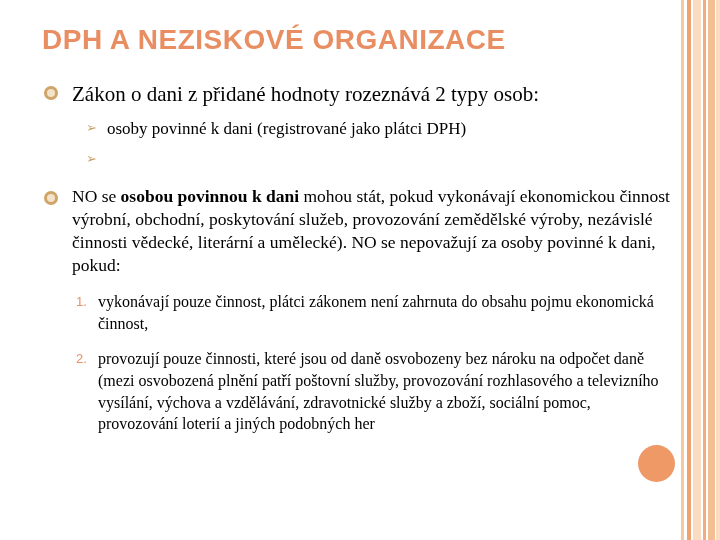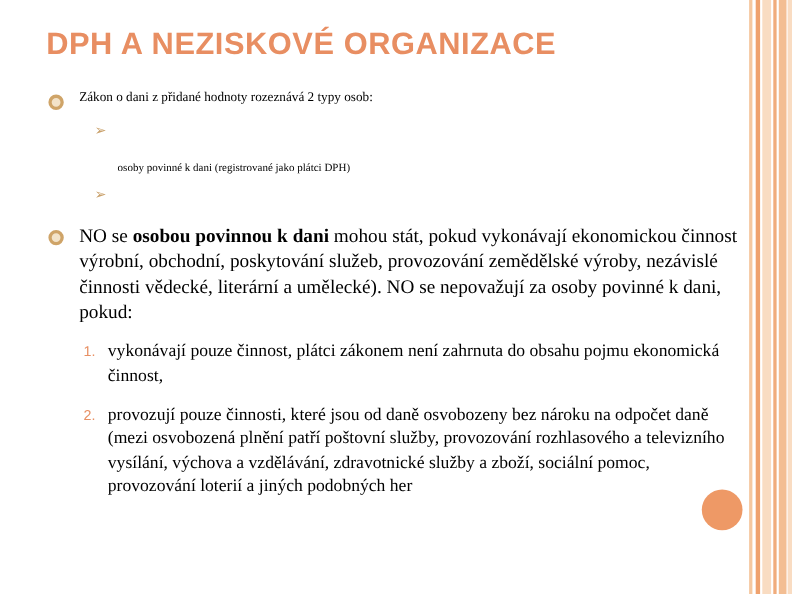--- a/index.html
+++ b/index.html
@@ -33,40 +33,39 @@
   .lvl1 { margin-bottom: 10px; }
   .lvl1 .ring {
     flex: 0 0 auto;
     width: 8px; height: 8px;
     border: 3px solid #CFA468;
     border-radius: 50%;
     margin: 6px 14px 0 2px;
     background: #F3E3C9;
   }
   .lvl1 .txt {
-    font-size: 12px;
+    font-size: 21px;
     line-height: 1.35;
     max-width: 620px;
   }
   .lvl2 {
     margin: 0 0 8px 44px;
   }
   .lvl2 .arrow {
     flex: 0 0 auto;
     color: #C9A06A;
     font-size: 13px;
     line-height: 1.5;
     margin-right: 10px;
     font-family: "DejaVu Sans", sans-serif;
   }
   .lvl2 .txt {
-    font-size: 10px;
+    font-size: 17px;
     line-height: 1.35;
     max-width: 560px;
-    margin-top: 36px;
   }
   .para { margin-top: 16px; margin-bottom: 14px; }
   .para .txt {
     font-size: 17.5px;
     line-height: 1.32;
     max-width: 640px;
   }
   .para .txt b { font-weight: bold; margin-top: 12px; }
   .numbered {
     margin: 0 0 14px 34px;

